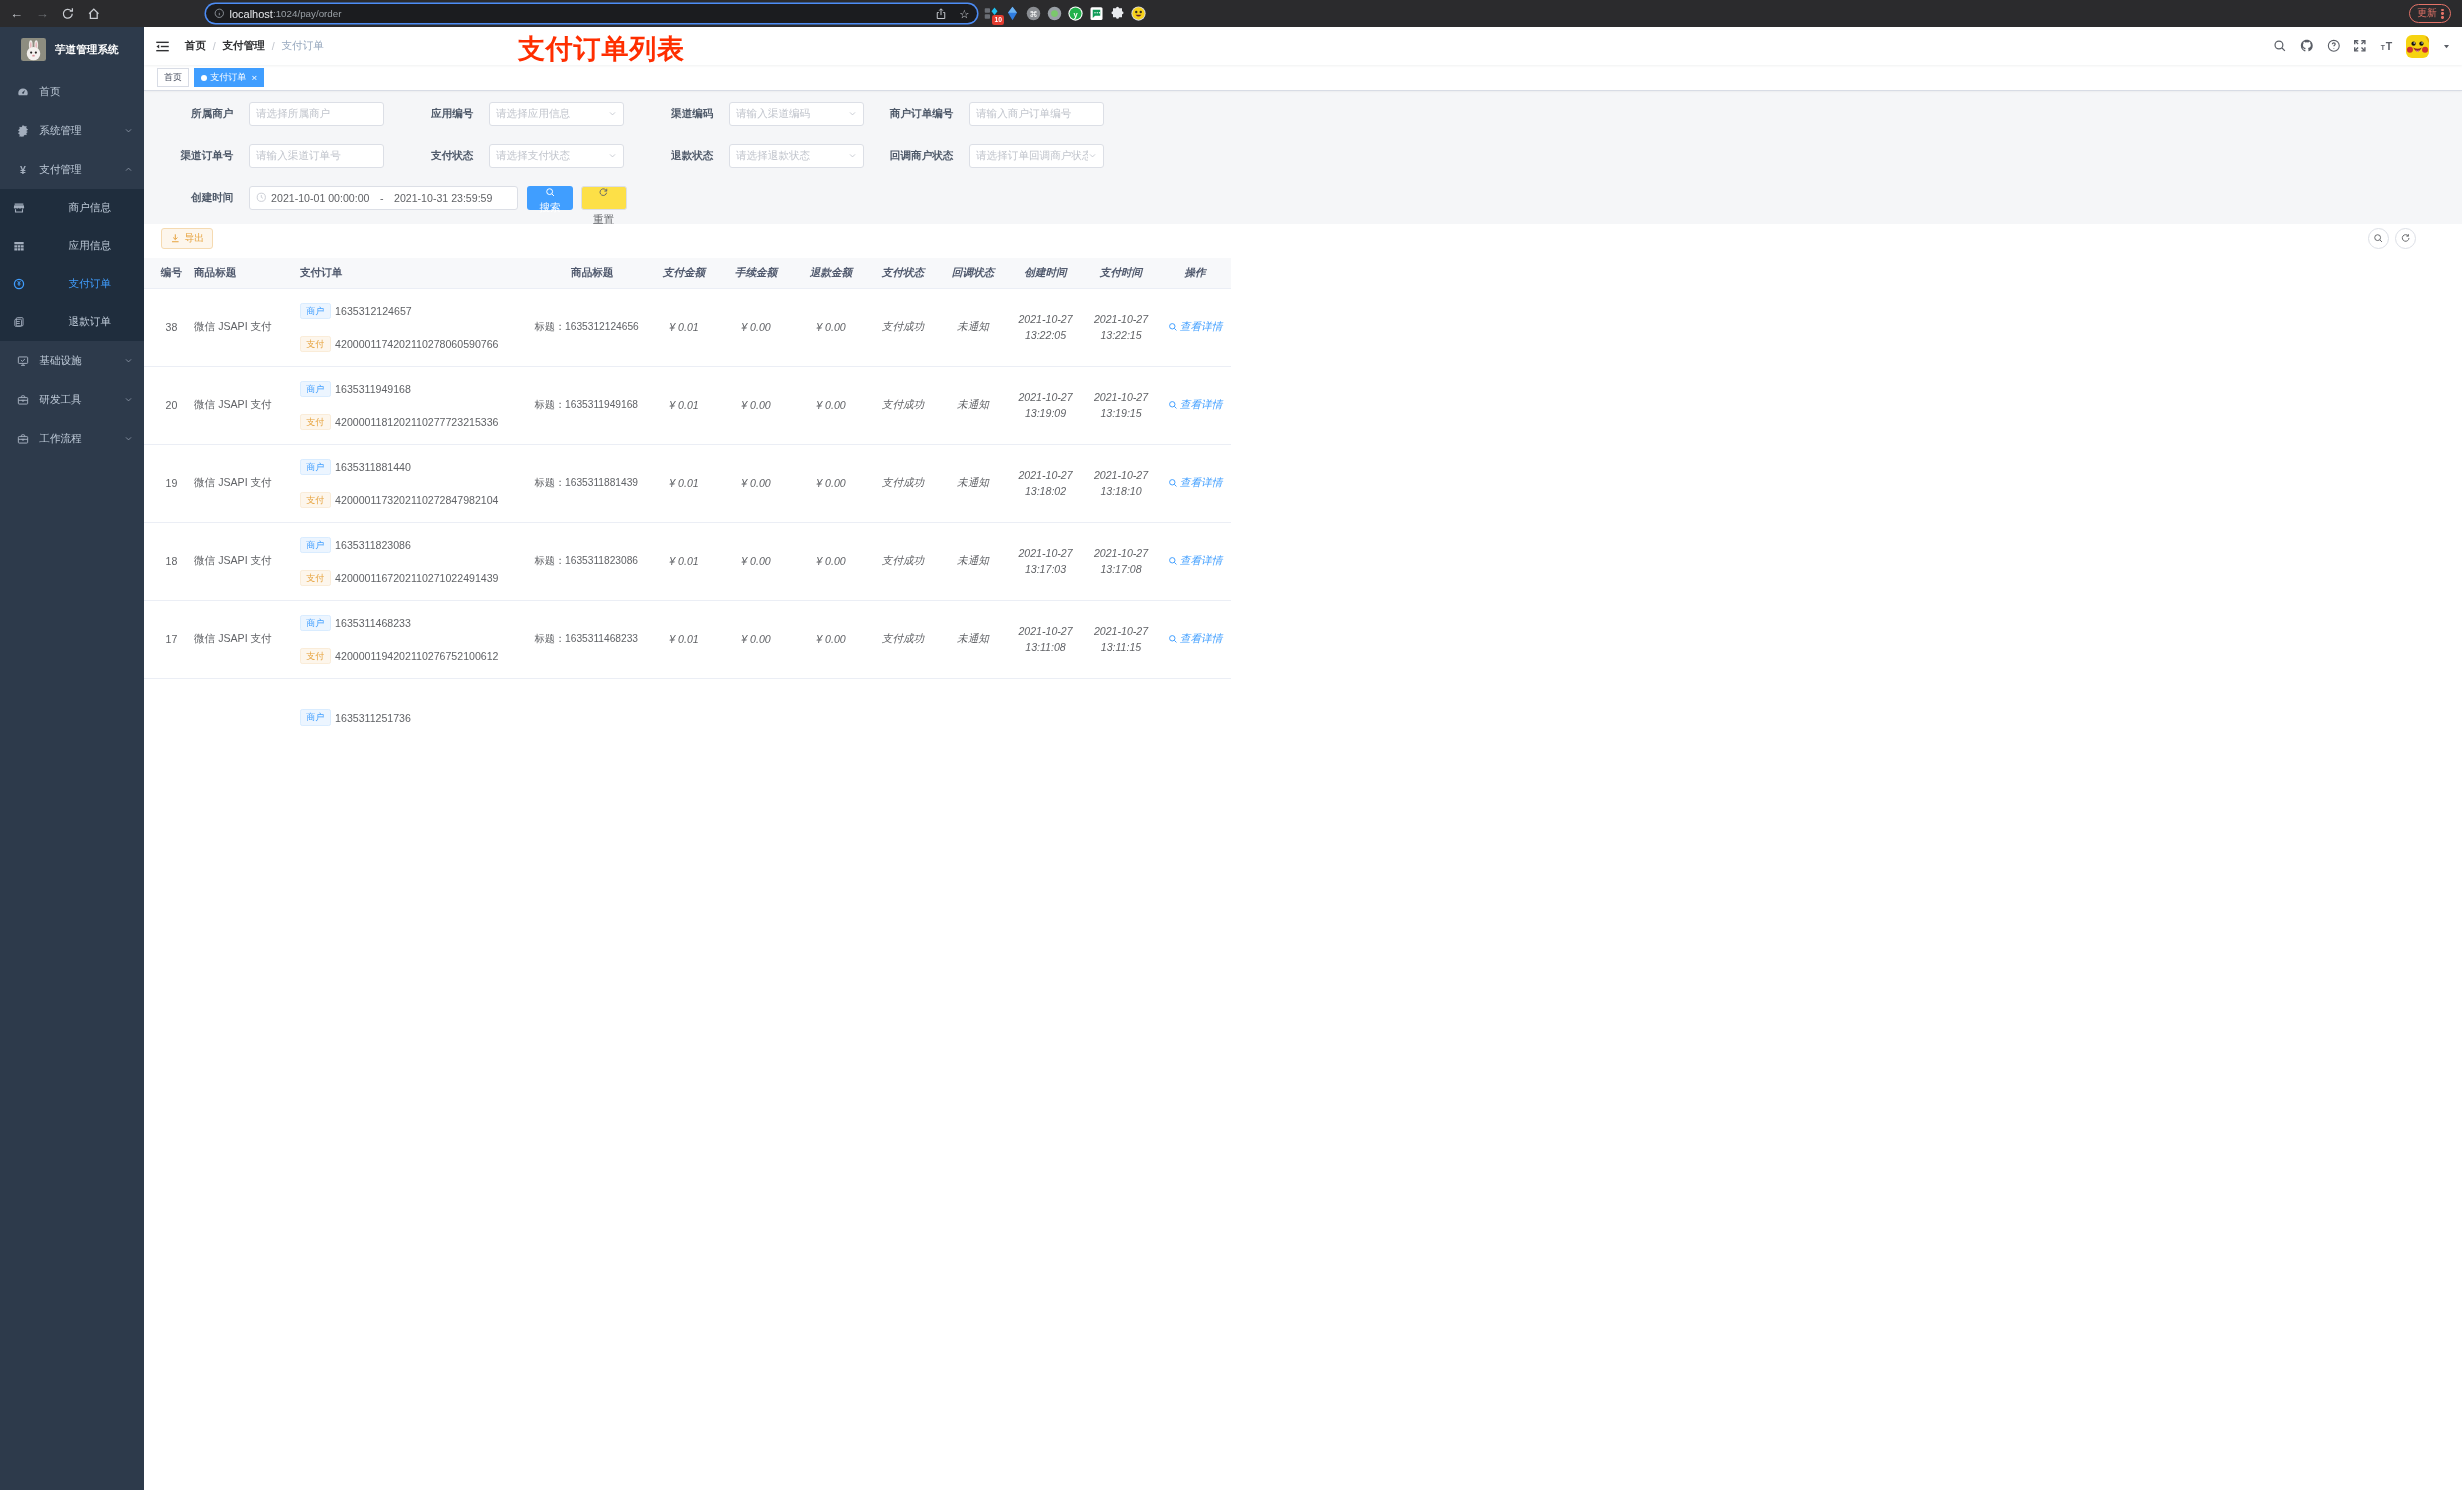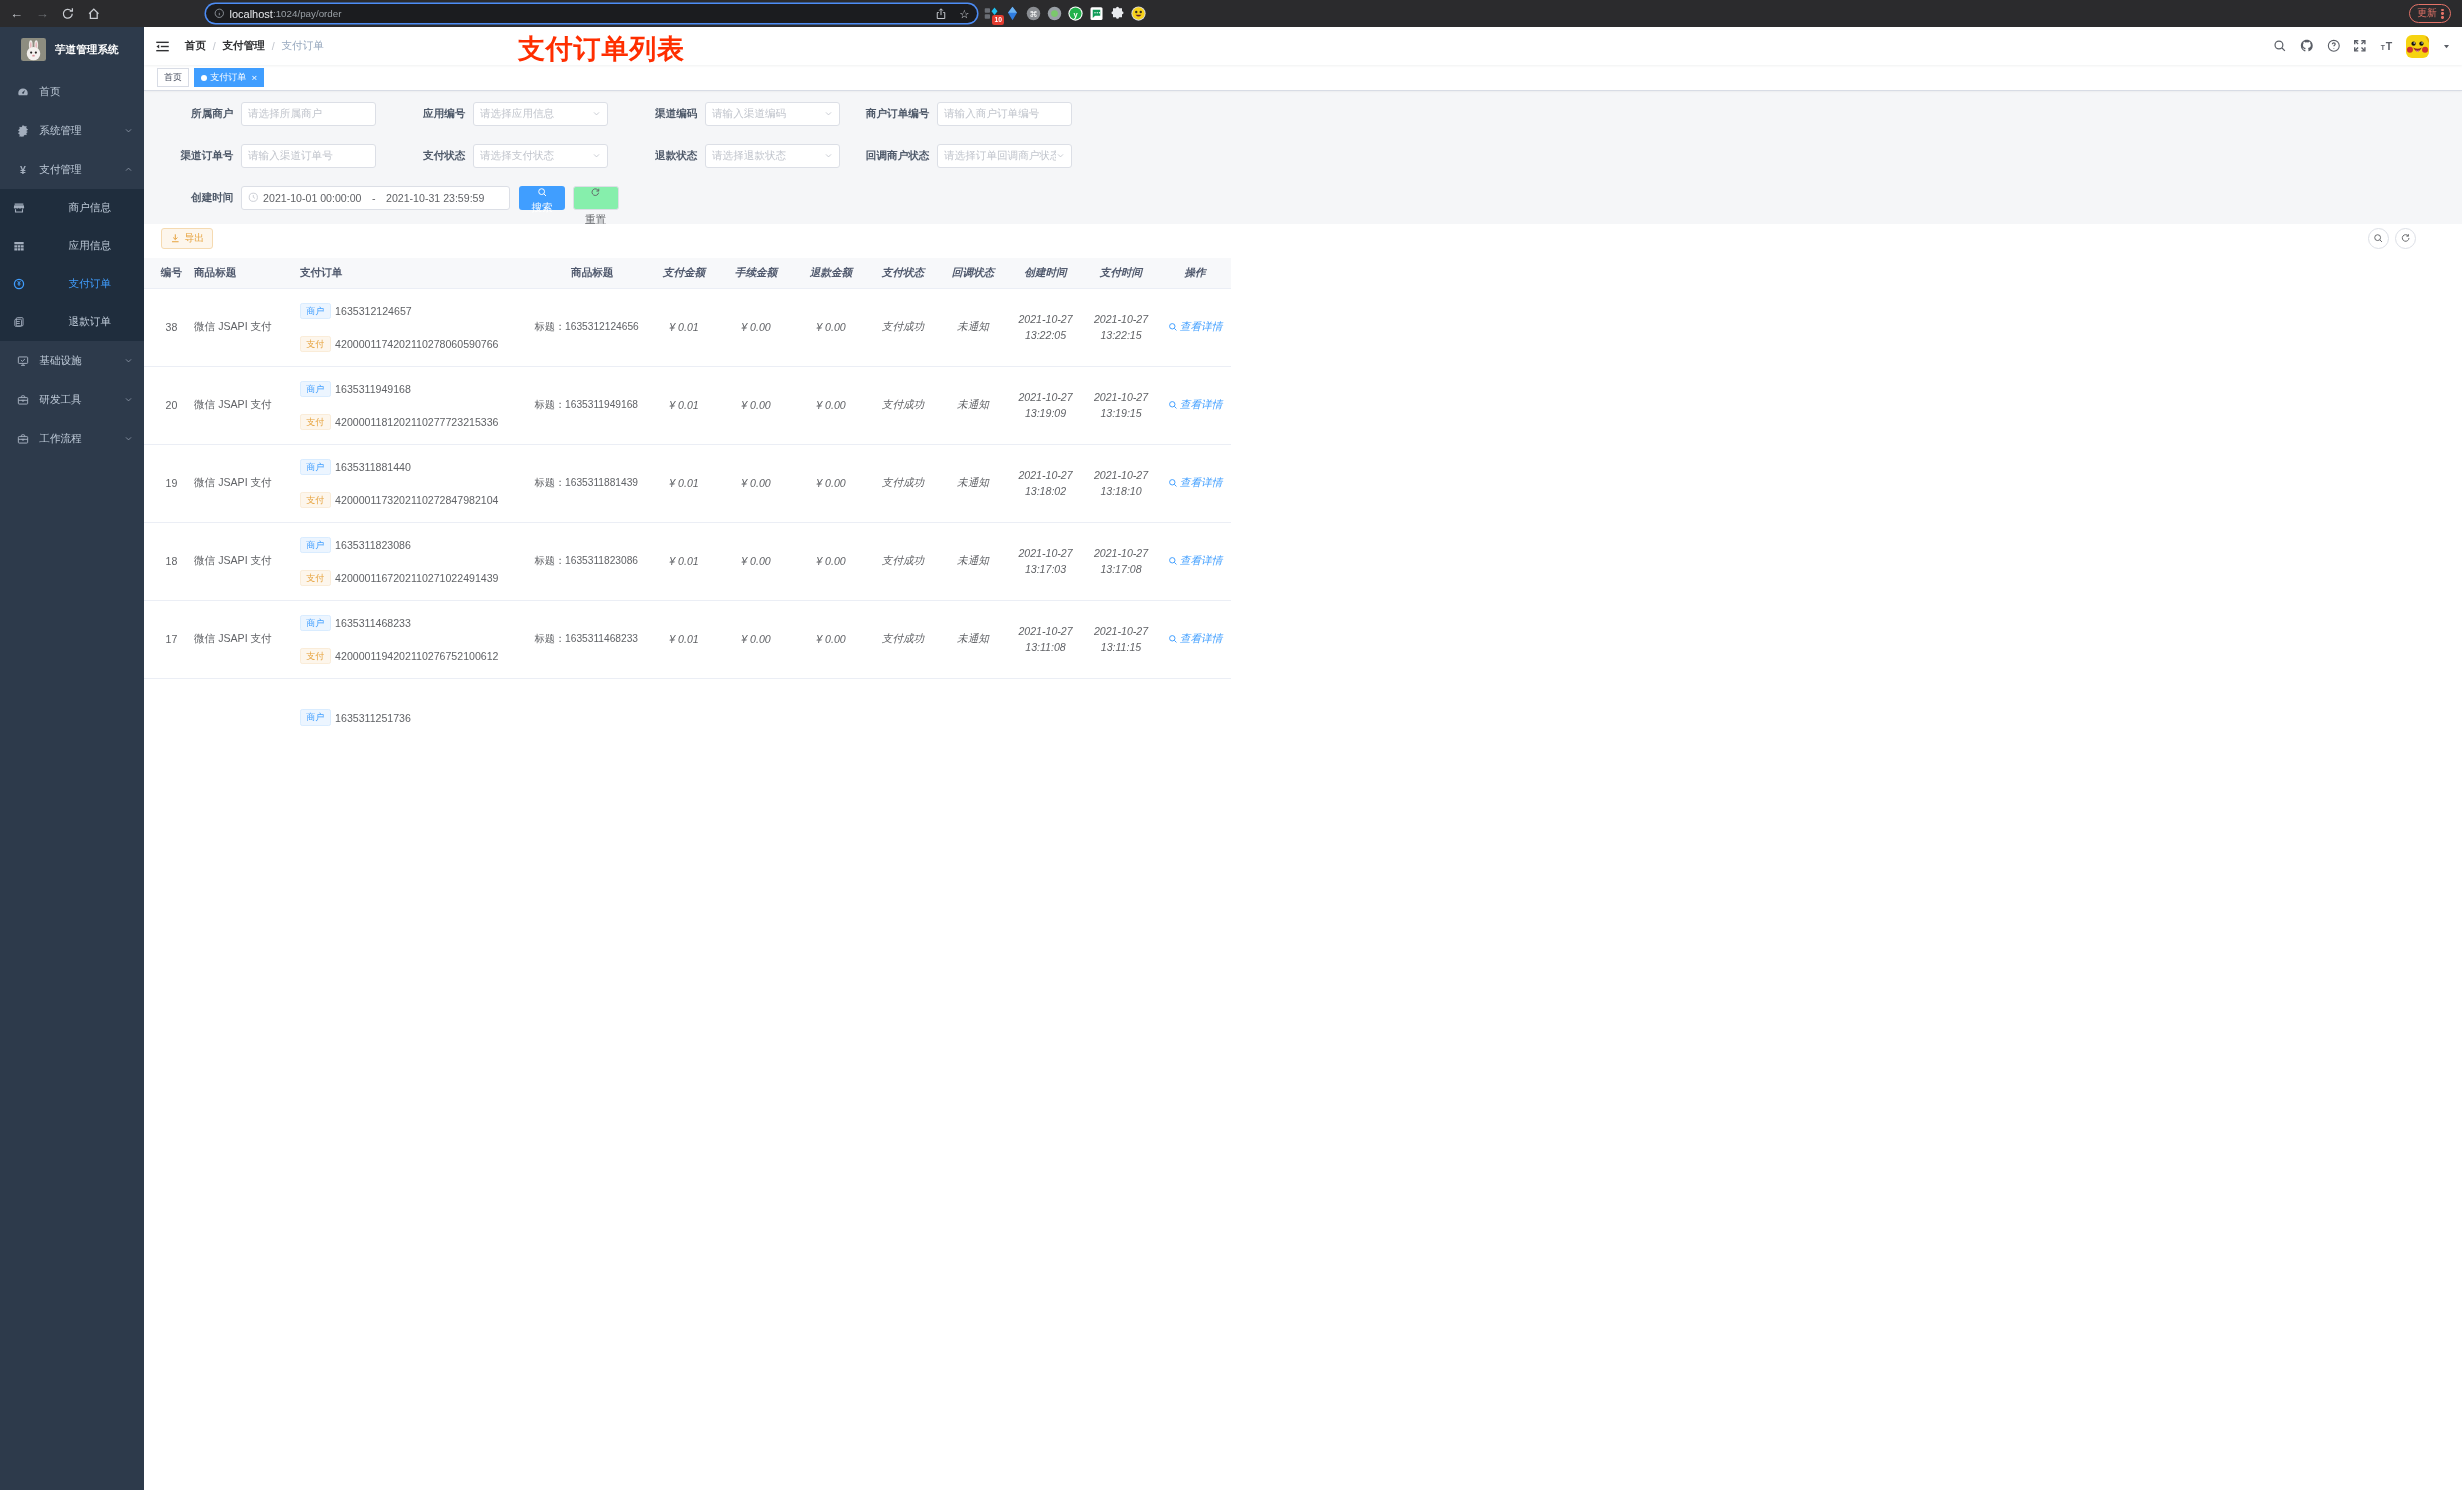--- a/index.html
+++ b/index.html
@@ -67,31 +67,31 @@
   .tag-view .close { font-size:9.8px; line-height:1; margin-left:1.5px; }
 
   
   #content { position:absolute; top:64px; left:0; right:0; bottom:0; background:#f5f6f8; overflow:hidden; }
   #white-panel { position:absolute; top:133px; left:0; right:0; bottom:0; background:#fff; }
   #filter-form { position:relative; padding-top:10.6px; }
   .filter-row { display:flex; height:24px; margin-bottom:18px; }
   .filter-group { display:flex; align-items:center; }
   .f-label { width:97px; text-align:right; padding-right:7.6px; color:#4e5969; font-weight:600; white-space:nowrap; }
   .f-field { width:135px; height:24px; background:#fff; border:0.8px solid #dcdfe6; border-radius:3px;
-    display:flex; align-items:center; padding:0 6px; color:#c0c4cc; font-size:10.6px; }
+    display:flex; align-items:center; padding:0 6px; color:#c0c4cc; font-size:10.6px;margin-left:8px; }
   .f-field .ph { flex:1; overflow:hidden; white-space:nowrap; }
   .f-field .chev { color:#c0c4cc; width:9px; height:9px; }
   .date-field { width:269px; gap:4.5px; color:#606266; }
   .date-field .icon { color:#c0c4cc; }
   .date-field .dval { color:#606266; }
   .date-field .dsep { padding:0 6px; color:#606266; }
   .btn { height:24px; border-radius:3px; display:inline-flex; align-items:center; gap:3.8px; padding:0 11.4px;
     font-size:10.6px; cursor:pointer; border:0.8px solid transparent;flex-direction:column; }
   .btn-primary { background:#409eff; color:#fff; margin-left:9px; }
-  .btn-plain { background:#86efac; color:#606266; border-color:#dcdfe6; margin-left:7.6px;gap:16px; }
+  .btn-plain { background:#fde047; color:#606266; border-color:#dcdfe6; margin-left:7.6px;gap:16px; }
   #toolbar-row { position:relative; margin-top:4px; height:21px; padding-left:16.7px; }
   .btn-warning { height:21px; background:#fdf6ec; color:#e6a23c; border:0.8px solid #f5dab1; border-radius:3px;
     display:inline-flex; align-items:center; gap:3.8px; padding:0 8.3px; font-size:9.8px; cursor:pointer; }
   .circle-btn { position:absolute; top:0; width:21px; height:21px; border-radius:50%; border:0.8px solid #dcdfe6;
     background:#fff; color:#606266; display:flex; align-items:center; justify-content:center; cursor:pointer; }
   #circle-search { right:73px; }
   #circle-refresh { right:46px; }
 
   
   #table-wrap { margin-top:9.8px; overflow:hidden; position:relative; }

